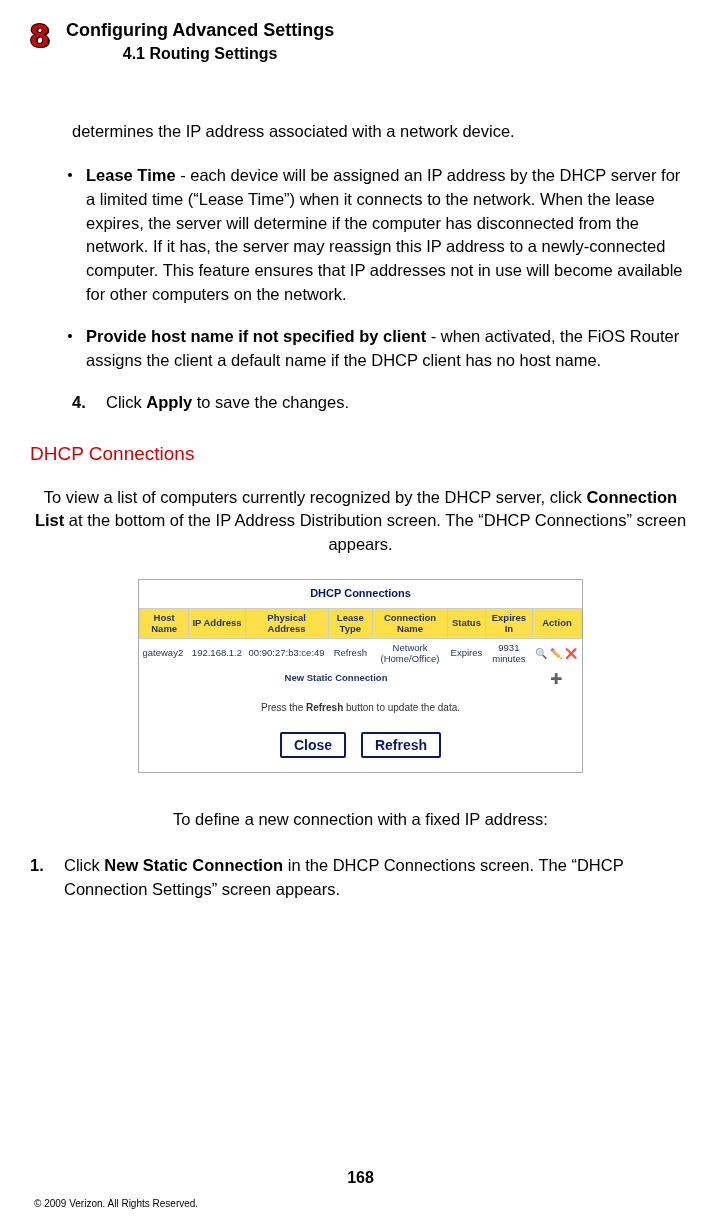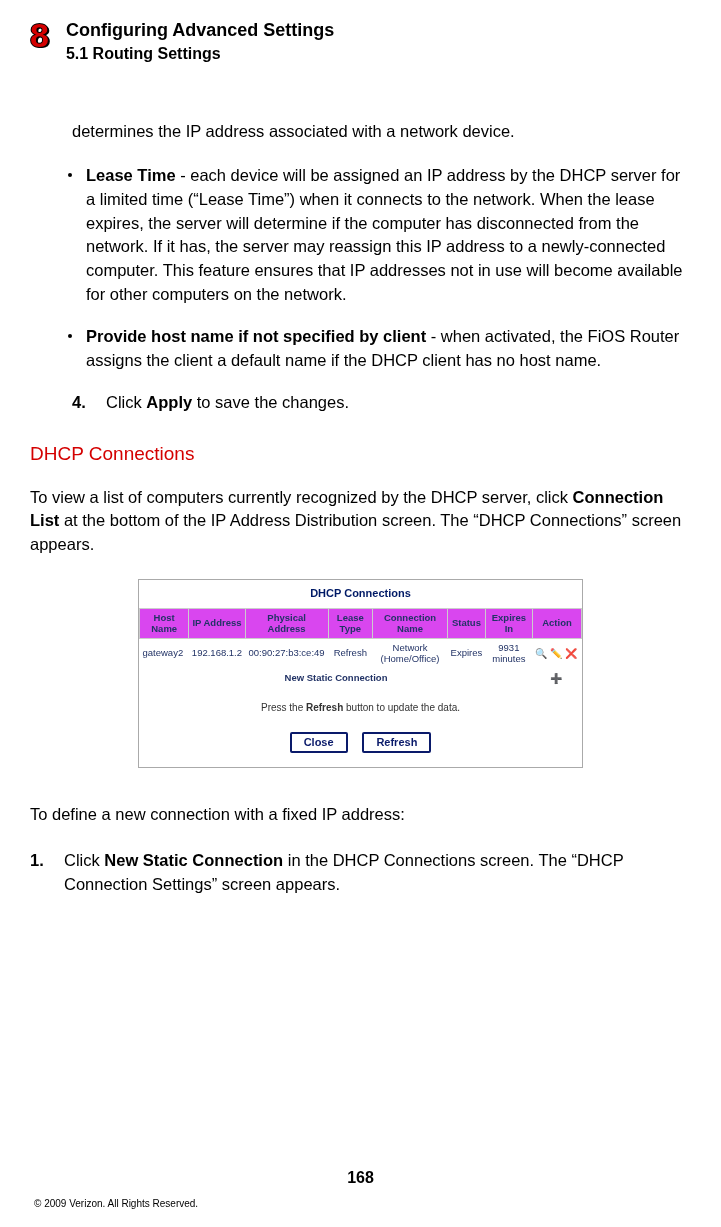--- a/index.html
+++ b/index.html
@@ -33,21 +33,21 @@
     color: #d40000;
     position: relative;
     letter-spacing: -1px;
     text-shadow:
       1px 0 #000,
       -1px 0 #000,
       0 1px #000,
       0 -1px #000,
       2px 1px #000;
   }
-  .hdr-text { padding-top: 2px; }
+  .hdr-text { padding-top: 2px; text-align: center; }
   .hdr-title {
     font-weight: 700;
     font-size: 18px;
     line-height: 1.2;
   }
   .hdr-sub {
     font-weight: 700;
     font-size: 16px;
   }
   
@@ -74,21 +74,21 @@
     gap: 10px;
     margin: 0 0 20px 0;
   }
   .step-num { font-weight: 700; width: 24px; flex: 0 0 auto; }
   .b { font-weight: 700; }
   .sec-title {
     color: #d40000;
     font-size: 19px;
     margin: 25px 0 18px 0;
   }
-  .para { margin-bottom: 22px; }
+  .para { margin-bottom: 22px; text-align: center; }
   
   .ui-shot {
     width: 445px;
     margin: 15px auto 35px auto;
     border: 1px solid #aaa;
     font-family: Verdana, Arial, sans-serif;
     font-size: 10px;
     color: #333;
     background: #fff;
   }
@@ -97,21 +97,21 @@
     font-weight: 700;
     color: #001a66;
     padding: 6px 0 6px 0;
     font-size: 11px;
   }
   table.dhcp {
     width: 100%;
     border-collapse: collapse;
   }
   table.dhcp th {
-    background: #d946ef;
+    background: #fde047;
     color: #223366;
     font-weight: 700;
     font-size: 9.5px;
     padding: 4px 3px;
     border: 1px solid #ccc;
     text-align: center;
     line-height: 1.1;
     margin-top: 28px;
   }
   table.dhcp td {
@@ -152,21 +152,21 @@
   .btn-row {
     text-align: center;
     padding-bottom: 14px;
   }
   .faux-btn {
     display: inline-block;
     border: 2px solid #0a1a6a;
     background: #fff;
     color: #0a1a6a;
     font-weight: 700;
-    font-size: 11px;
+    font-size: 14px;
     padding: 1px 12px;
     margin: 0 6px;
     border-radius: 2px;
   }
   .footer-pagenum {
     position: absolute;
     left: 0; right: 0;
     bottom: 38px;
     text-align: center;
     font-weight: 700;
@@ -185,21 +185,21 @@
 </style>
 </head>
 <body>
 
 <div class="page">
 
   <div class="hdr">
     <div class="chapnum">8</div>
     <div class="hdr-text">
       <div class="hdr-title">Configuring Advanced Settings</div>
-      <div class="hdr-sub">5.1 Routing Settings</div>
+      <div class="hdr-sub">4.1 Routing Settings</div>
     </div>
   </div>
 
   <div class="content">
 
     <div class="lead-frag frag-outdent">determines the IP address associated with a network device.</div>
 
     <div class="bullets-wrap">
       <div class="bullet-row">
         <div class="bullet-mark"></div>

